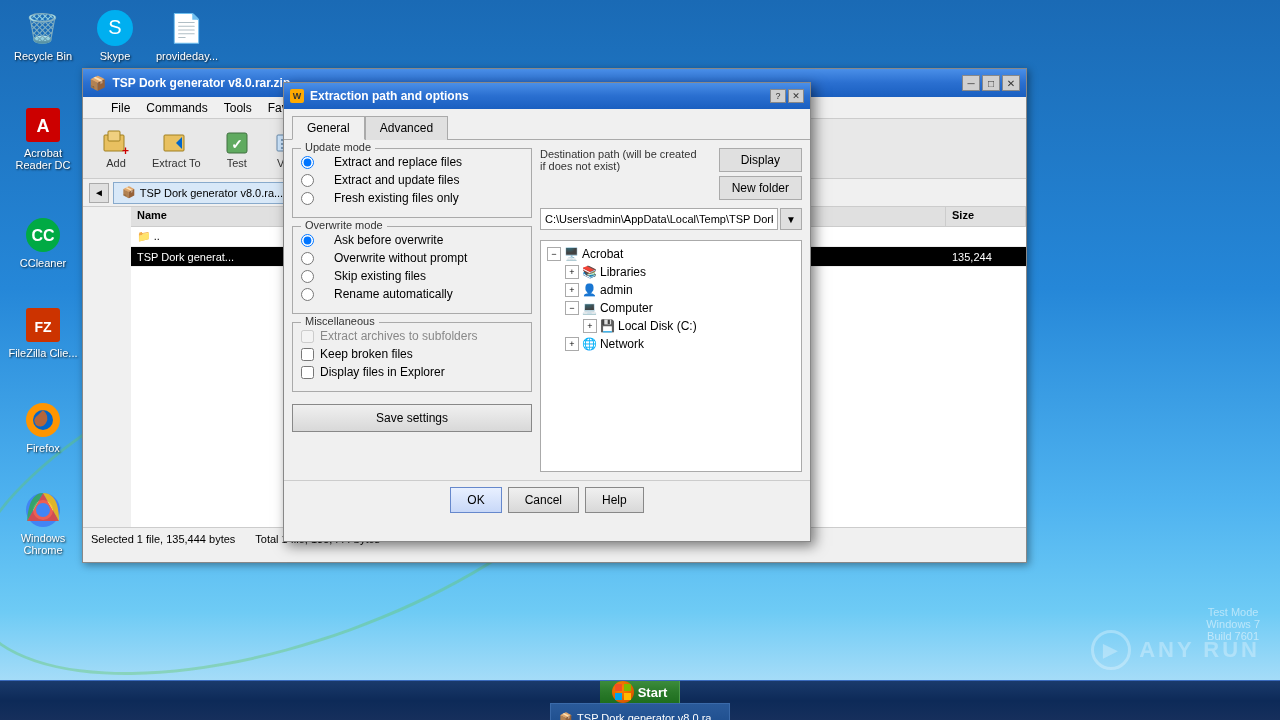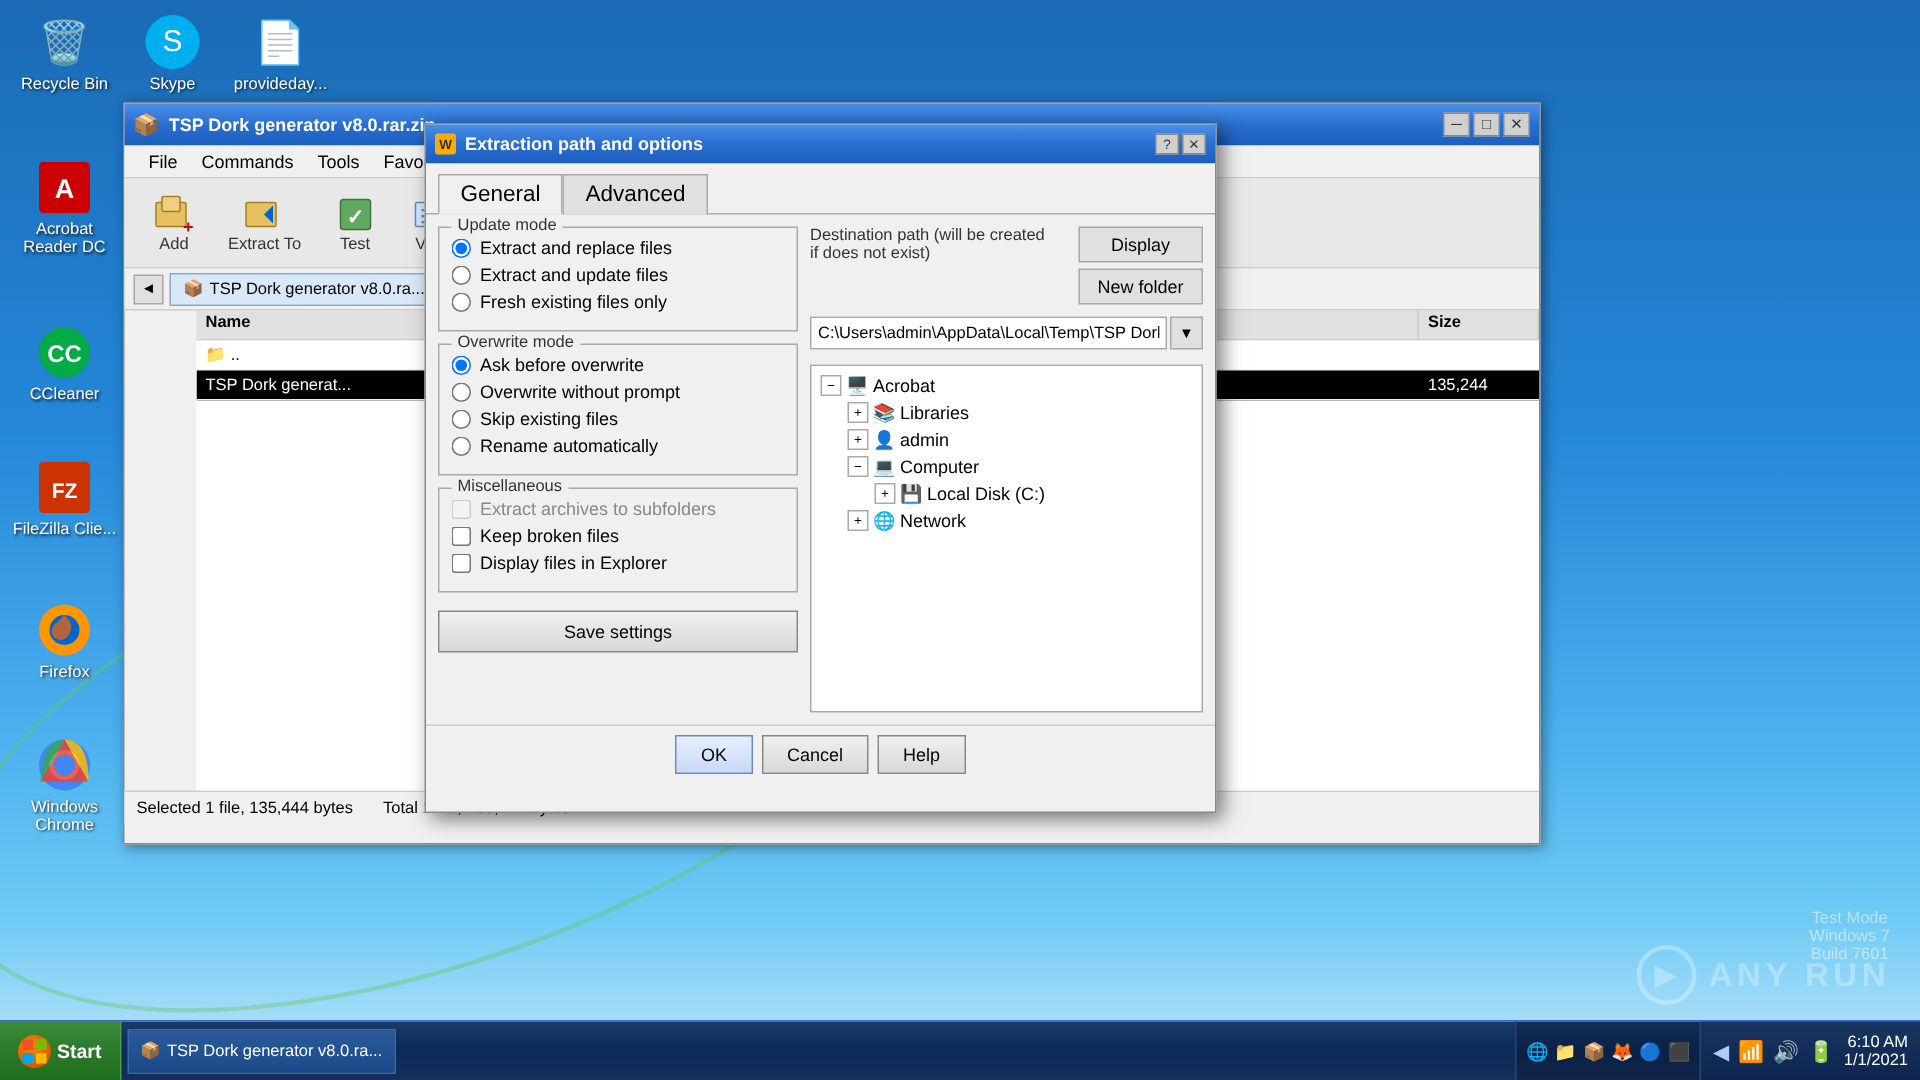--- a/index.html
+++ b/index.html
@@ -65,20 +65,21 @@
       position: absolute;
       bottom: 0;
       left: 0;
       width: 100%;
       height: 40px;
       background: linear-gradient(180deg, #1a3a6b 0%, #0d2a58 50%, #162f5c 100%);
       border-top: 1px solid #3a6abd;
       display: flex;
       align-items: center;
       z-index: 100;
+      flex-direction: column;
     }
     .start-button {
       height: 100%;
       padding: 0 12px;
       background: linear-gradient(180deg, #3c8c3c 0%, #2a7a2a 50%, #1e6e1e 100%);
       border: none;
       border-right: 1px solid #4a9a4a;
       color: white;
       font-weight: bold;
       font-size: 13px;
@@ -184,21 +185,21 @@
       color: #333;
     }
 
     
     .winrar-menubar {
       height: 22px;
       background: #f0f0f0;
       border-bottom: 1px solid #ccc;
       display: flex;
       align-items: center;
-      padding: 0 8px;
+      padding: 0 20px;
     }
     .menu-item {
       padding: 2px 8px;
       cursor: pointer;
       font-size: 12px;
     }
 
     
     .winrar-toolbar {
       height: 60px;
@@ -363,21 +364,21 @@
       padding: 6px 8px 0;
       border-bottom: 1px solid #aaa;
       background: #f0f0f0;
     }
     .dialog-tab {
       padding: 4px 14px;
       border: 1px solid #aaa;
       border-bottom: none;
       background: #e0e0e0;
       cursor: pointer;
-      font-size: 15px;
+      font-size: 12px;
       position: relative;
       top: 1px;
     }
     .dialog-tab.active {
       background: #f0f0f0;
       border-bottom: 1px solid #f0f0f0;
       z-index: 1;
     }
 
     
@@ -418,21 +419,21 @@
       top: -8px;
       left: 8px;
       background: #f0f0f0;
       padding: 0 4px;
       font-size: 11px;
       color: #333;
     }
     .radio-item {
       display: flex;
       align-items: center;
-      gap: 6px;
+      gap: 20px;
       margin-bottom: 4px;
       font-size: 12px;
       cursor: pointer;
     }
     .radio-item input[type="radio"] {
       margin: 0;
       cursor: pointer;
     }
     .checkbox-item {
       display: flex;

